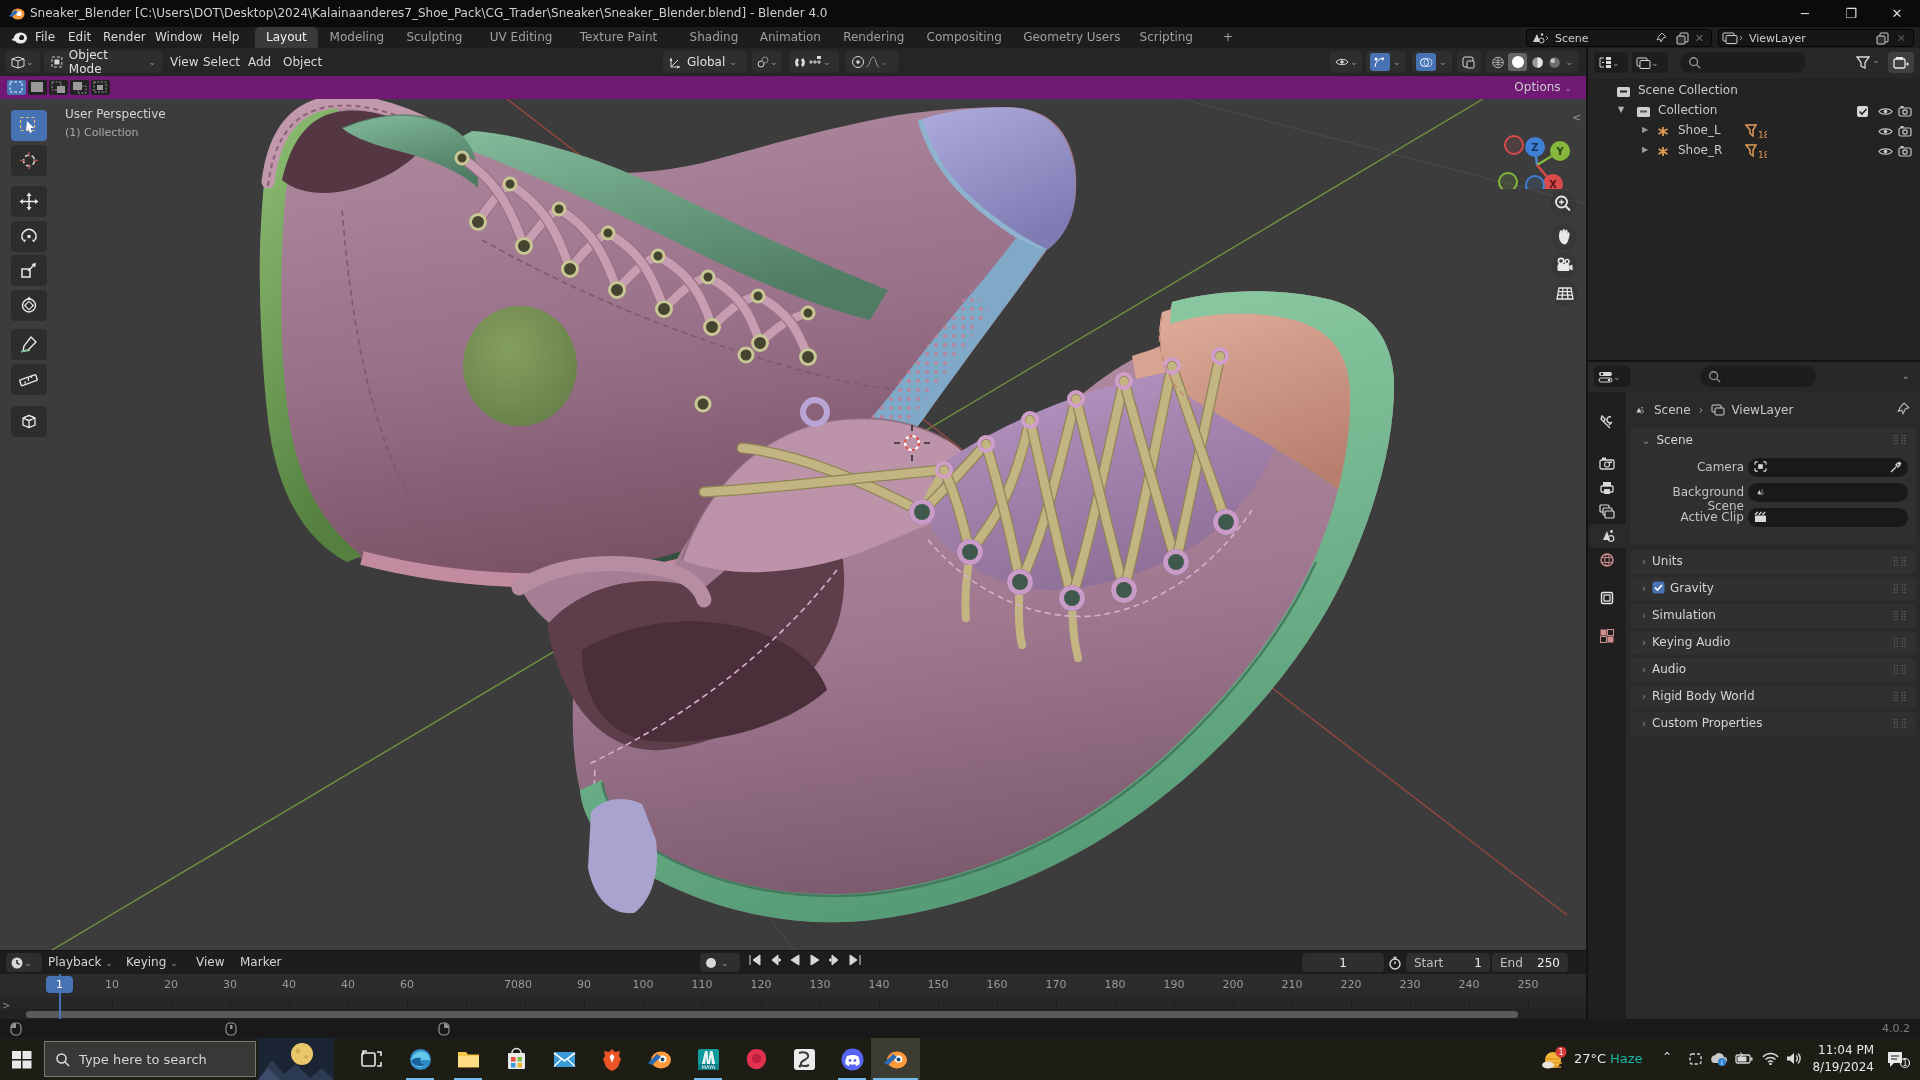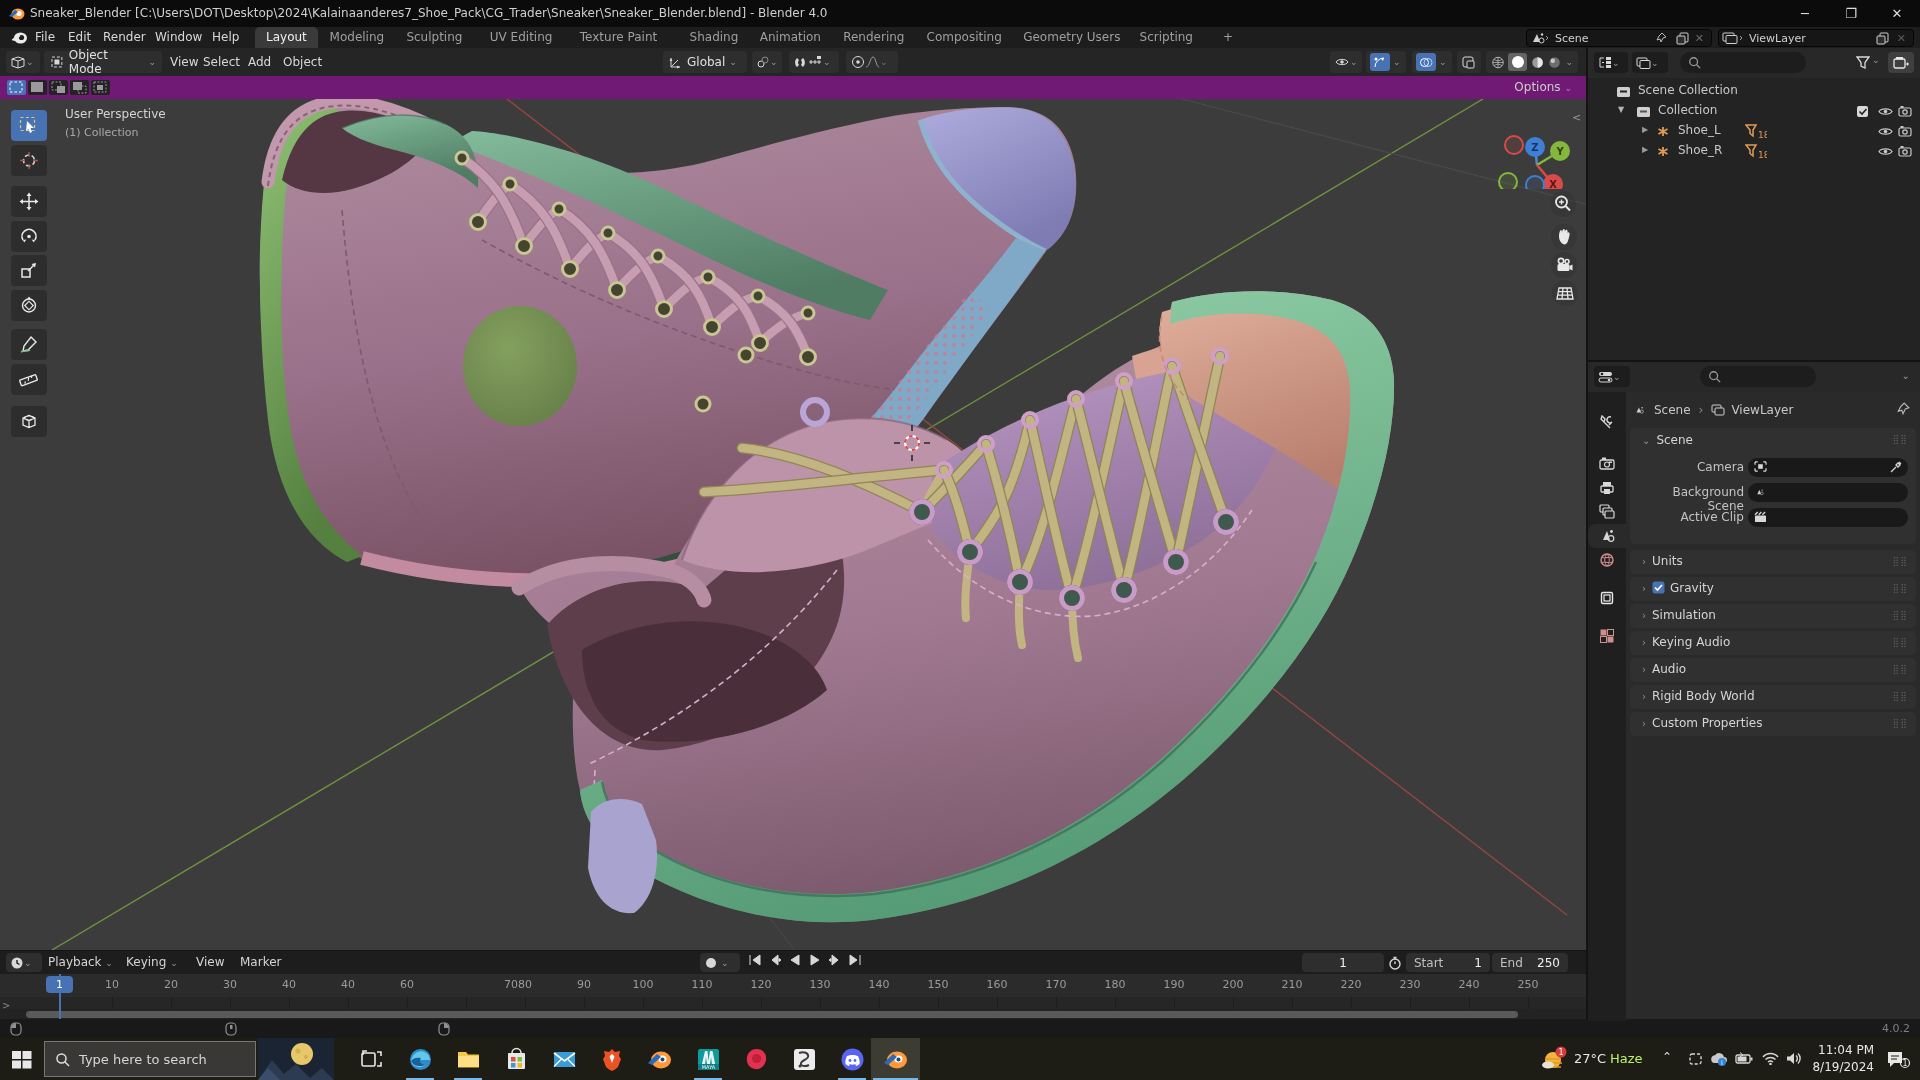--- a/index.html
+++ b/index.html
@@ -891,21 +891,21 @@
 
   <div class="abs" style="left:1536px;top:0;width:384px;height:42px">
     <svg class="abs" style="left:4px;top:8px" width="30" height="26" viewBox="0 0 30 26">
       <circle cx="13" cy="14" r="8" fill="#f4b43b"></circle>
       <path d="M4,17 h18 M5,13 h16 M7,21 h14" stroke="#e09a28" stroke-width="1.5"></path>
       <ellipse cx="8" cy="19" rx="6" ry="3.5" fill="#e8e3da"></ellipse>
       <circle cx="21" cy="6" r="5.5" fill="#d83a3a"></circle>
         <text x="21" y="9" font-size="8" fill="#fff" text-anchor="middle">1</text>
     </svg>
     <span class="abs" style="left:38px;top:13px;color:#e8e8e8;font-size:13px"><span>27°C</span></span>
-    <span class="abs" style="left:74px;top:13px;color:#bef264;font-size:13px"><span>Haze</span></span>
+    <span class="abs" style="left:74px;top:13px;color:#14b8a6;font-size:13px"><span>Haze</span></span>
     <span class="abs" style="left:126px;top:12px;color:#d8d8d8;font-size:12px">⌃</span>
     <svg class="abs" style="left:152px;top:14px" width="15" height="14" viewBox="0 0 15 14">
         <rect x="2" y="2" width="11" height="10" rx="2" fill="none" stroke="#d8d8d8" stroke-width="1.4" stroke-dasharray="3 2"></rect>
       </svg>
     <svg class="abs" style="left:174px;top:14px" width="18" height="14" viewBox="0 0 18 14">
         <path d="M4,11 a4,4 0 0 1 1,-7.8 a5,5 0 0 1 9,1.8 a3,3 0 0 1 0,6 Z" fill="#c9c9c9"></path>
         <circle cx="12" cy="10" r="4" fill="#2f86d6"></circle>
         <text x="12" y="12.5" font-size="6.5" fill="#fff" text-anchor="middle">i</text>
       </svg>
     <svg class="abs" style="left:199px;top:14px" width="19" height="13" viewBox="0 0 19 13">

